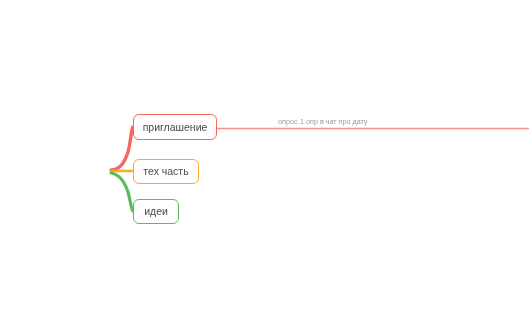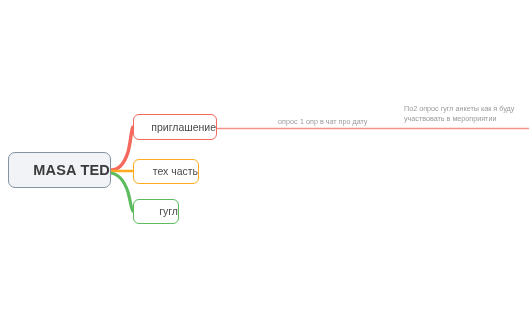--- a/index.html
+++ b/index.html
@@ -29,21 +29,21 @@
     height: 327px;
     pointer-events: none;
   }
 
   
   .node {
     position: absolute;
     box-sizing: border-box;
     display: flex;
     align-items: center;
-    justify-content: flex-end;
+    justify-content: center;
     background: #ffffff;
     border-radius: 6px;
     white-space: nowrap;
   }
   .node-label {
     display: block;
     line-height: 1;
   }
 
   #root-node {
@@ -120,38 +120,31 @@
 
     <path d="M 111 170 C 118 170 124 165 128 152 C 131 141 131 130 133 127" fill="none" stroke="#f4685d" stroke-width="3.4" stroke-linecap="round"></path>
 
     <path d="M 111 171 L 133 171" fill="none" stroke="#ffab1f" stroke-width="2.4" stroke-linecap="round"></path>
 
     <path d="M 111 173 C 118 174 124 180 128 192 C 131 203 131 209 133 211" fill="none" stroke="#5cbb5c" stroke-width="3.2" stroke-linecap="round"></path>
 
     <path d="M 217 128.5 L 529 128.5" fill="none" stroke="#f4685d" stroke-width="1.5" stroke-opacity="0.72"></path>
   </svg>
 
-  <div class="node" id="root-node">
-    <span class="node-label">MASA TED</span>
-  </div>
 
   <div class="node" id="child-node-0">
     <span class="node-label">приглашение</span>
   </div>
 
   <div class="node" id="child-node-1">
     <span class="node-label">тех часть</span>
   </div>
 
   <div class="node" id="child-node-2">
-    <span class="node-label">гугл</span>
+    <span class="node-label">идеи</span>
   </div>
 
   <div class="trunk-label" id="trunk-label-0">опрос</div>
 
   <div class="trunk-label" id="trunk-label-1">1 опр в чат про дату</div>
 
-  <div class="trunk-label" id="trunk-label-2">
-    <span>По2 опрос гугл анкеты как  я буду</span>
-    <span class="line2">участвовать в мероприятии</span>
-  </div>
 
 </div>
 
 </body></html>

